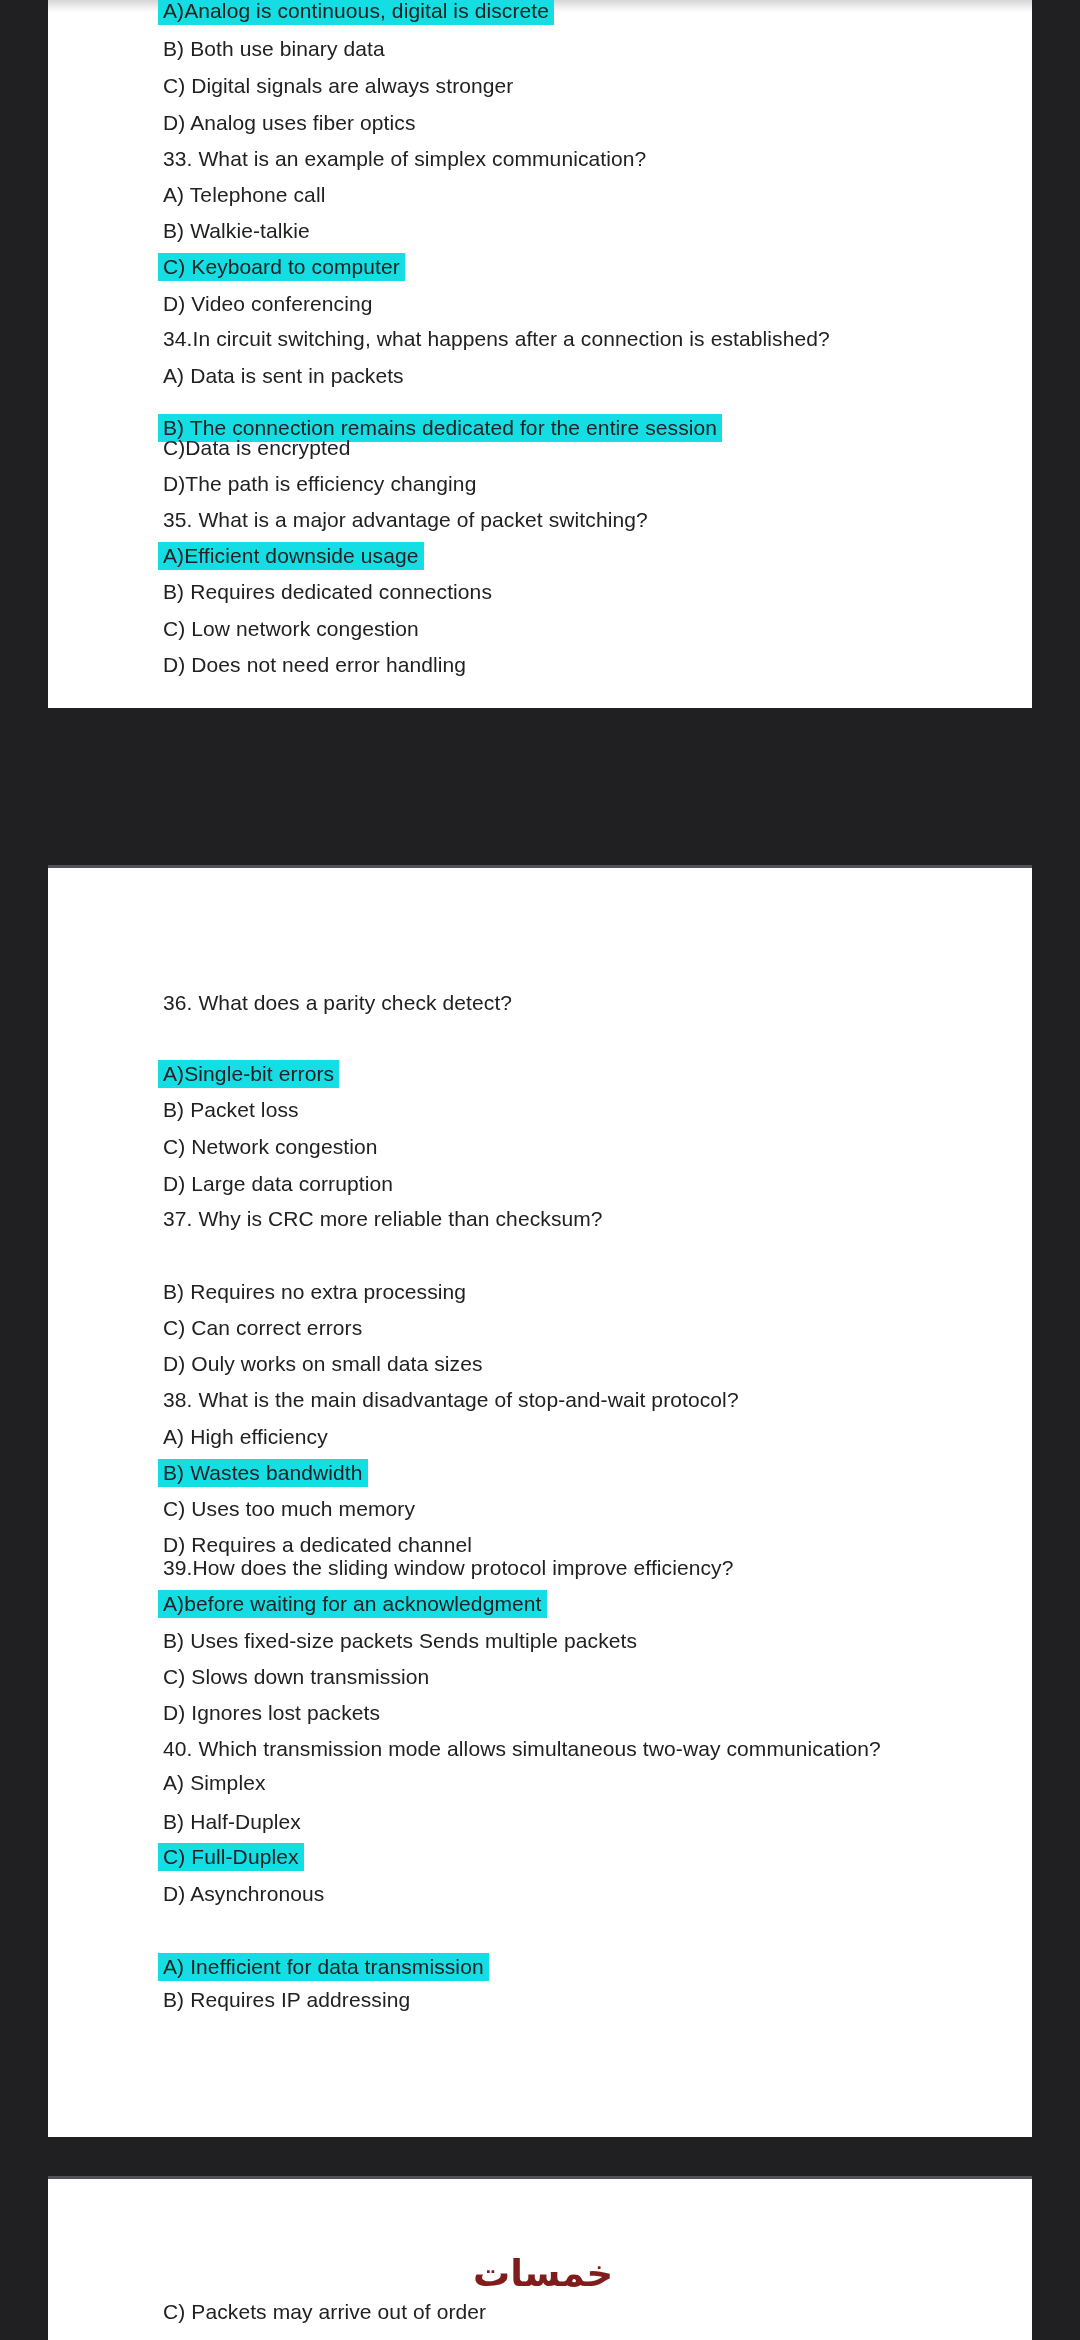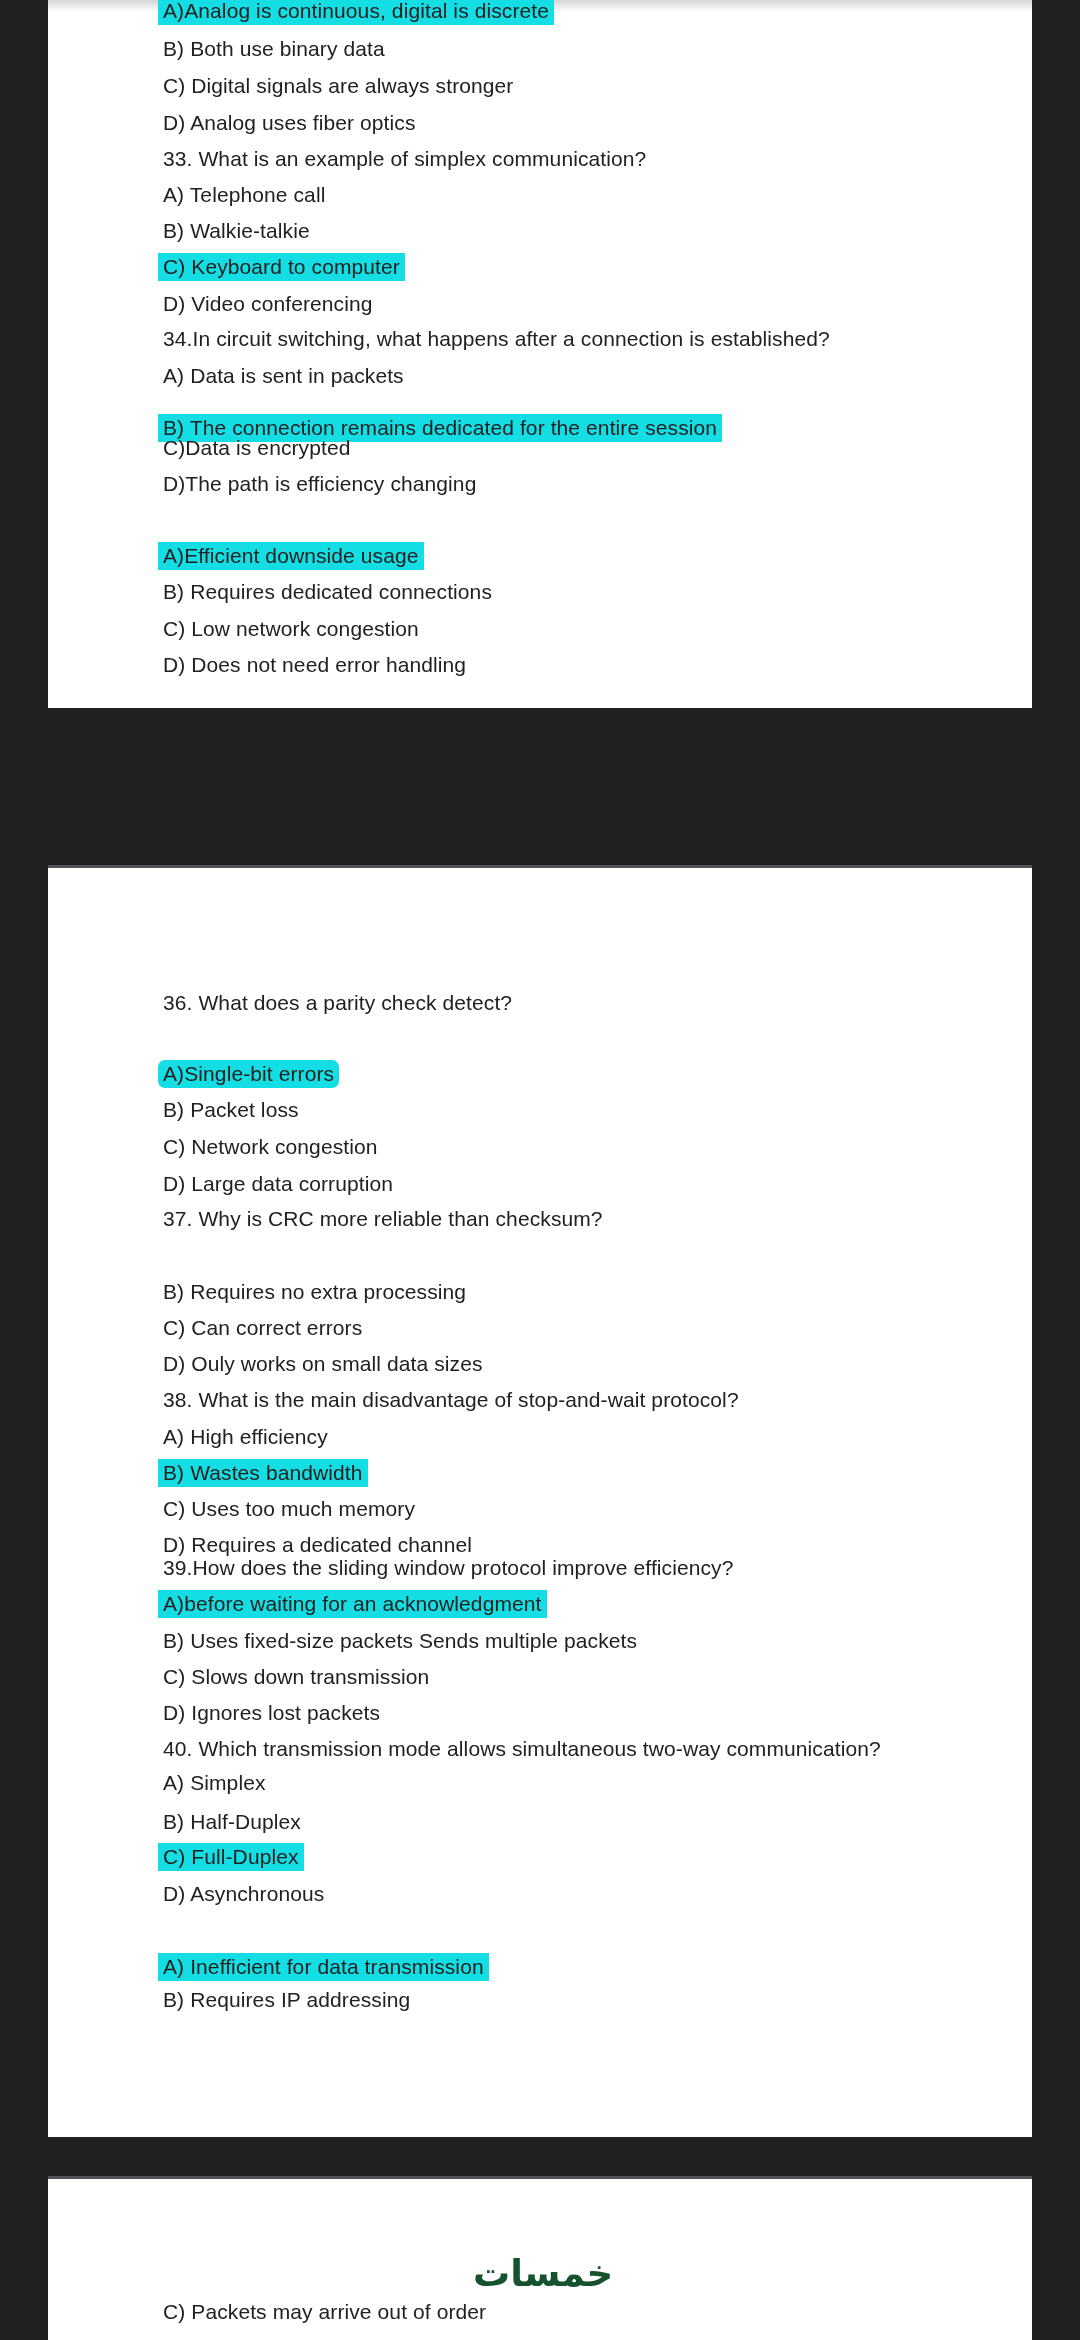--- a/index.html
+++ b/index.html
@@ -48,21 +48,21 @@
   .line.hl {
     background: #14dee4;
   }
   .watermark {
     position: absolute;
     left: 425px;
     top: 76px;
     font-family: "DejaVu Sans", sans-serif;
     font-size: 37px;
     font-weight: bold;
-    color: #14532d;
+    color: #7f1d1d;
     direction: rtl;
     white-space: nowrap;
   }
 </style>
 </head>
 <body>
 
 <div class="page" style="top: 0px; height: 708px;">
   <div class="page-fade"></div>
 <div class="line hl" style="top: -3px;">A)Analog is continuous, digital is discrete</div>
@@ -72,30 +72,31 @@
     <div class="line" style="top: 145px;">33. What is an example of simplex communication?</div>
     <div class="line" style="top: 181px;">A) Telephone call</div>
     <div class="line" style="top: 217px;">B) Walkie-talkie</div>
     <div class="line hl" style="top: 253px;">C) Keyboard to computer</div>
     <div class="line" style="top: 290px;">D) Video conferencing</div>
     <div class="line" style="top: 325px;">34.In circuit switching, what happens after a connection is established?</div>
     <div class="line" style="top: 362px;">A) Data is sent in packets</div>
     <div class="line hl" style="top: 414px;">B) The connection remains dedicated for the entire session</div>
     <div class="line" style="top: 434px;">C)Data is encrypted</div>
     <div class="line" style="top: 470px;">D)The path is efficiency changing</div>
+    <div class="line" style="top: 506px;">35. What is a major advantage of packet switching?</div>
     <div class="line hl" style="top: 542px;">A)Efficient downside usage</div>
     <div class="line" style="top: 578px;">B) Requires dedicated connections</div>
     <div class="line" style="top: 615px;">C) Low network congestion</div>
     <div class="line" style="top: 651px;">D) Does not need error handling</div>
   </div>
 
 <div class="page" style="top: 865px; height: 1272px;">
   <div class="page-edge"></div>
 <div class="line" style="top: 124px;">36. What does a parity check detect?</div>
-    <div class="line hl" style="top: 195px; border-radius: 7px;">A)Single-bit errors</div>
+    <div class="line hl" style="top: 195px;">A)Single-bit errors</div>
     <div class="line" style="top: 231px;">B) Packet loss</div>
     <div class="line" style="top: 268px;">C) Network congestion</div>
     <div class="line" style="top: 305px;">D) Large data corruption</div>
     <div class="line" style="top: 340px;">37. Why is CRC more reliable than checksum?</div>
     <div class="line" style="top: 413px; text-align: right;">B) Requires no extra processing</div>
     <div class="line" style="top: 449px;">C) Can correct errors</div>
     <div class="line" style="top: 485px;">D) Ouly works on small data sizes</div>
     <div class="line" style="top: 521px;">38. What is the main disadvantage of stop-and-wait protocol?</div>
     <div class="line" style="top: 558px;">A) High efficiency</div>
     <div class="line hl" style="top: 594px;">B) Wastes bandwidth</div>

